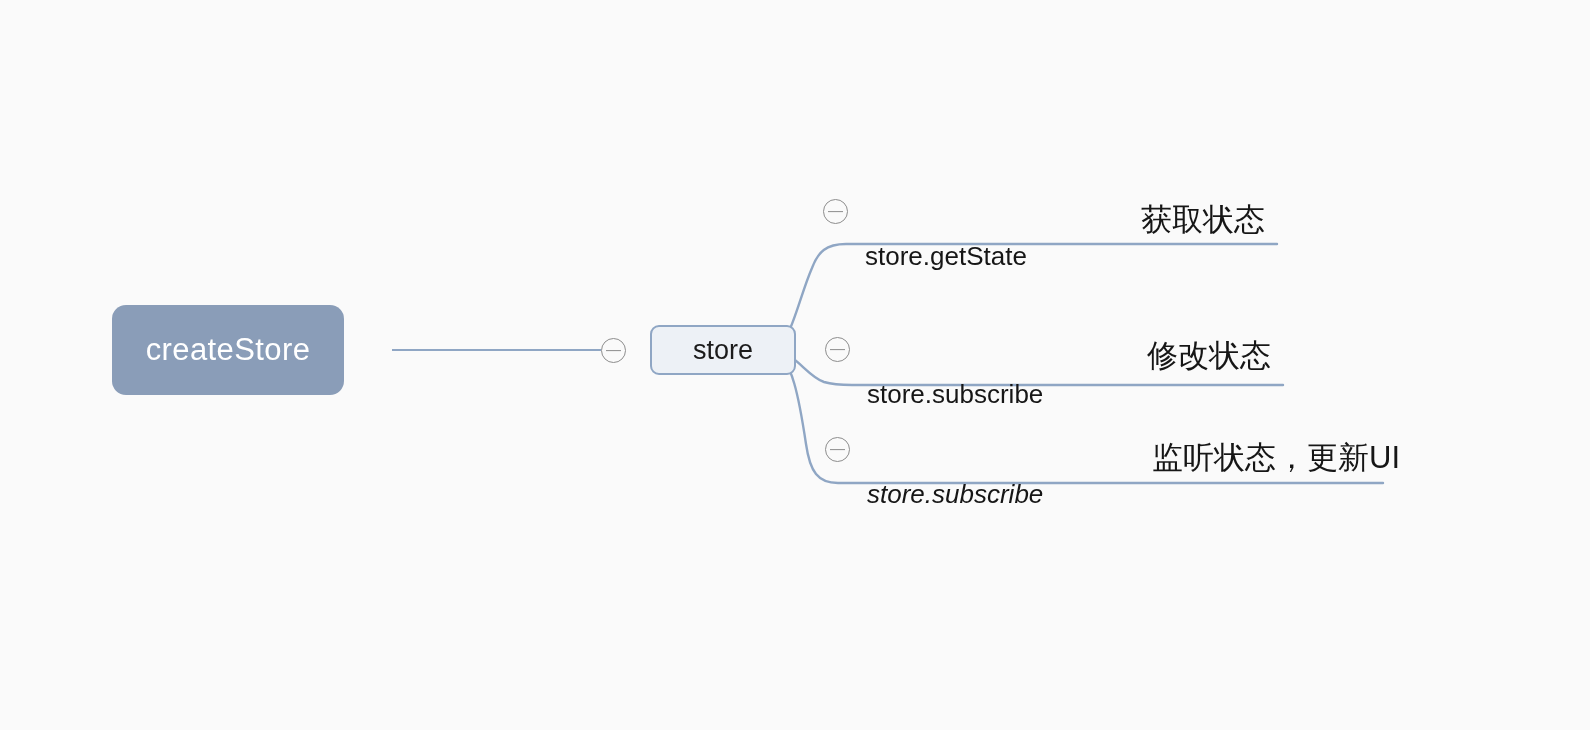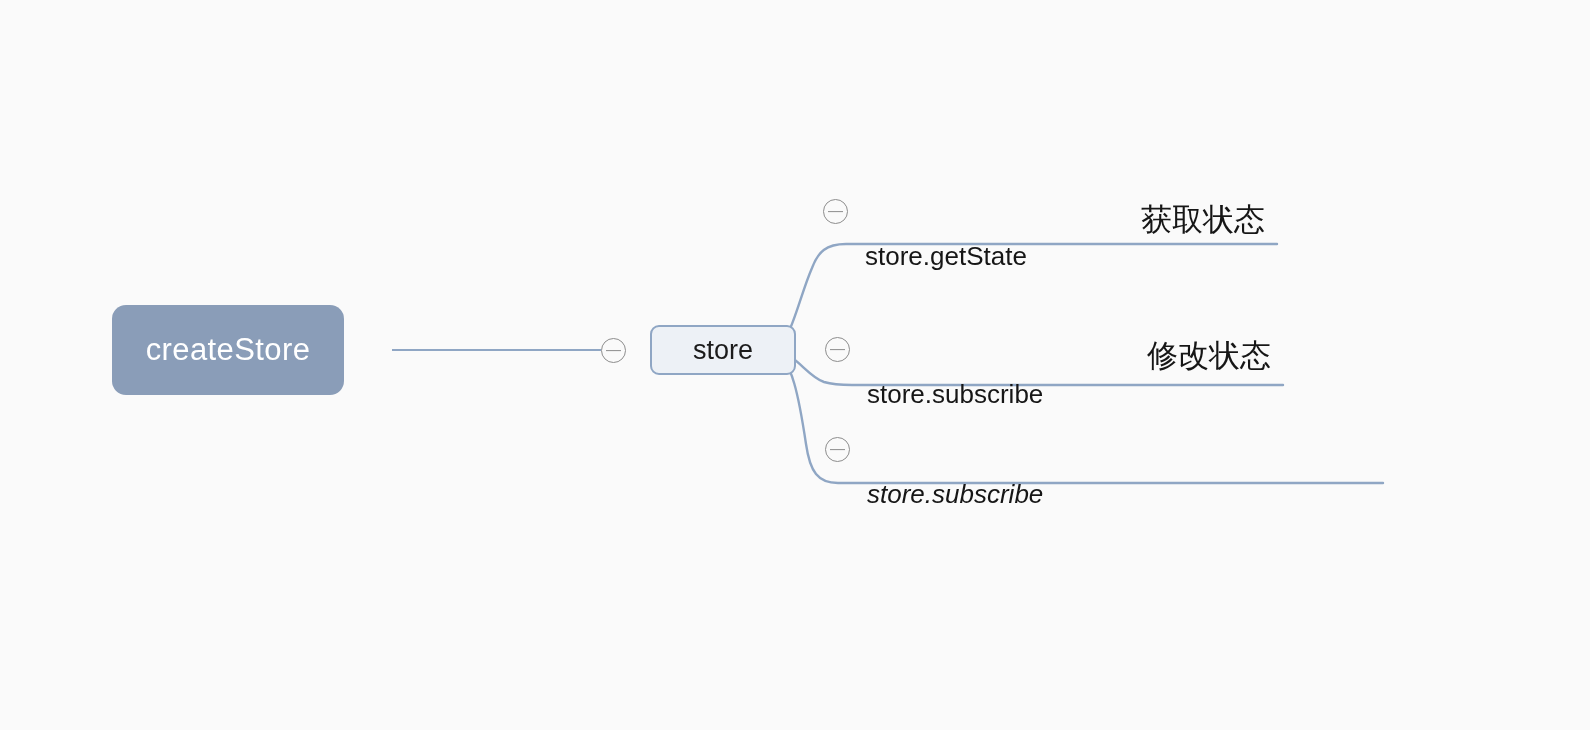--- a/index.html
+++ b/index.html
@@ -140,14 +140,15 @@
   <div class="toggle" style="left:825px; top:337px;"></div>
   <div class="leaf-row" style="left:867px; top:330px;">
     <span class="leaf-title">store.subscribe</span>
   </div>
   <div class="leaf-note" style="left:1147px; top:335px;">修改状态</div>
 
   <div class="toggle" style="left:825px; top:437px;"></div>
   <div class="leaf-row" style="left:867px; top:430px;font-style:italic;">
     <span class="leaf-title">store.subscribe</span>
   </div>
+  <div class="leaf-note" style="left:1152px; top:437px;">监听状态，更新UI</div>
 
 </div>
 
 </body></html>

